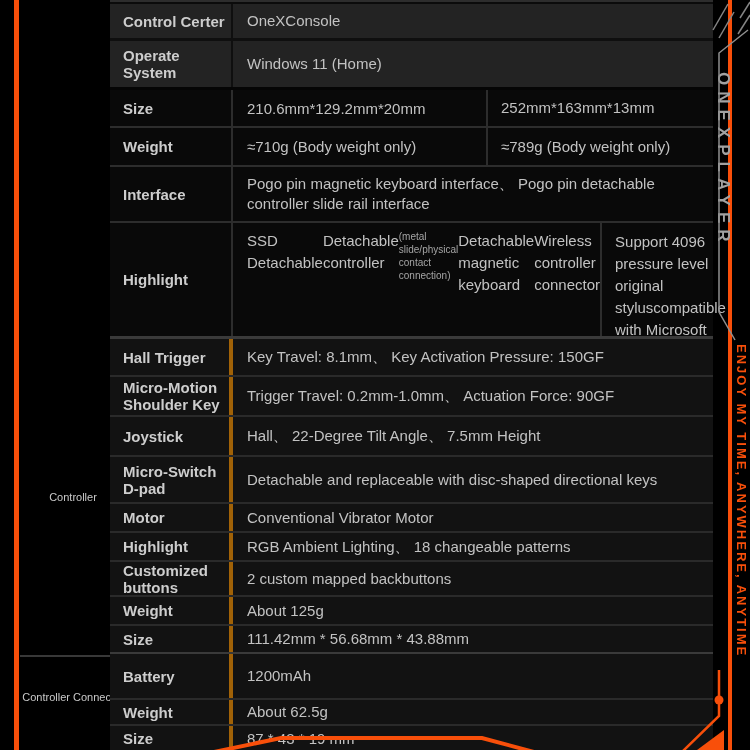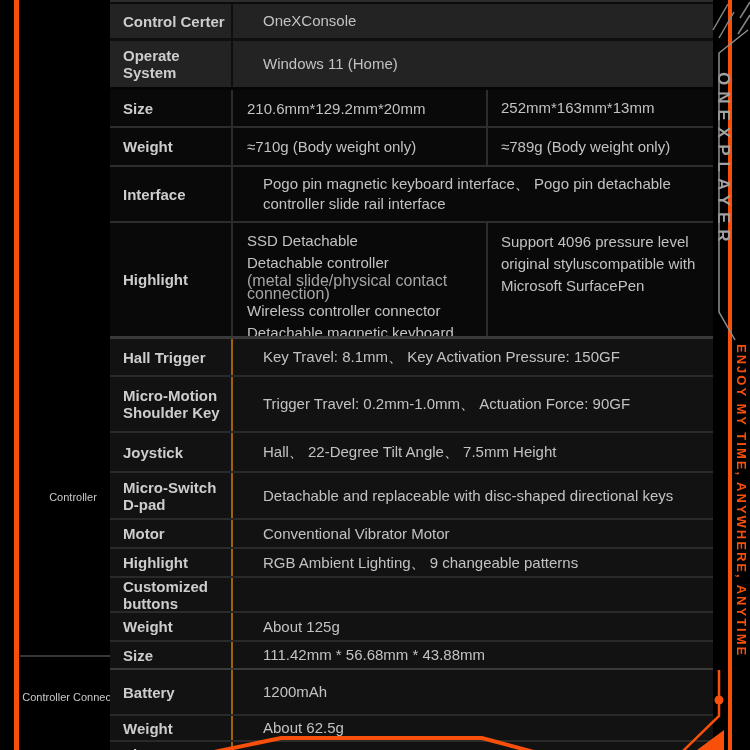--- a/index.html
+++ b/index.html
@@ -23,32 +23,32 @@
   .table{position:absolute;left:110px;top:0;width:603px;display:flex;flex-direction:column;}
   .sep{width:100%;}
   .row{display:flex;width:100%;}
   .row.sa{background:#232323;}
   .row.sb{background:#090909;}
   .row.sc{background:#121212;}
   .lab{width:123px;flex:0 0 123px;box-sizing:border-box;padding-left:13px;display:flex;flex-direction:column;
        justify-content:center;color:#cdcdcd;font-size:15px;line-height:17px;font-weight:bold;}
   .row.sa .lab{border-right:2px solid #0f0f0f;}
   .row.sb .lab{border-right:2px solid #2d2d2d;}
-  .row.sc .lab{border-right:2px solid #a16207;}
+  .row.sc .lab{border-right:4px solid #a16207;}
   .val{flex:1;box-sizing:border-box;padding-left:14px;padding-right:10px;display:flex;flex-direction:column;
-       justify-content:center;color:#c2c2c2;font-size:15px;line-height:20px;margin-left:16px;}
+       justify-content:center;color:#c2c2c2;font-size:15px;line-height:20px;}
   .val2a{flex:0 0 253px;box-sizing:border-box;padding-left:14px;display:flex;align-items:center;
          color:#c2c2c2;font-size:15px;}
   .vdiv{flex:0 0 2px;}
   .row.sb .vdiv{background:#2d2d2d;}
   .val2b{flex:1;box-sizing:border-box;padding-left:13px;padding-right:6px;display:flex;align-items:center;
          color:#c2c2c2;font-size:15px;line-height:20px;}
   .hl-lines{justify-content:flex-start;padding-top:7px;}
   .hl-line{line-height:22px;}
-  .hl-note{font-size:16px;line-height:13px;color:#a5a5a5;}
+  .hl-note{font-size:10px;line-height:13px;color:#a5a5a5;}
   .hl-right{align-items:flex-start;padding-top:8px;line-height:22px;}
 
   
   .brand-v{position:absolute;left:709px;top:72px;height:270px;width:24px;
            writing-mode:vertical-rl;color:#a2a2a2;font-size:17px;font-weight:bold;letter-spacing:6px;
            white-space:nowrap;}
   .slogan-v{position:absolute;left:733px;top:344px;height:406px;width:16px;overflow:hidden;
             writing-mode:vertical-rl;color:#F84F0A;font-size:13px;font-weight:bold;letter-spacing:2px;
             white-space:nowrap;}
 
@@ -130,45 +130,45 @@
       <div class="val">
           <div>Pogo pin magnetic keyboard interface、 Pogo pin detachable controller slide rail interface</div>
         </div>
     </div>
     <div class="sep" style="height:2px;background:#2d2d2d"></div>
 
     <div class="row sb" style="height:113px">
       <div class="lab">
           <div>Highlight</div>
         </div>
-      <div class="val2a hl-lines" style="display:flex;flex-direction:column;align-items:flex-start">
+      <div class="val2a hl-lines" style="display:flex;flex-direction:row;align-items:flex-start">
         <div class="hl-line">SSD Detachable</div>
         <div class="hl-line">Detachable controller</div>
         <div class="hl-note">(metal slide/physical contact connection)</div>
+        <div class="hl-line">Detachable magnetic keyboard</div>
         <div class="hl-line">Wireless controller connector</div>
-        <div class="hl-line">Detachable magnetic keyboard</div>
       </div>
       <div class="vdiv"></div>
       <div class="val2b hl-right">
           <div>Support 4096 pressure level original styluscompatible with Microsoft SurfacePen</div>
         </div>
     </div>
     <div class="sep" style="height:3px;background:#3a3a3a"></div>
 
     <div class="row sc" style="height:36px">
       <div class="lab">
           <div>Hall Trigger</div>
         </div>
       <div class="val">
           <div>Key Travel: 8.1mm、 Key Activation Pressure: 150GF</div>
         </div>
     </div>
     <div class="sep" style="height:2px;background:#2a2a2a"></div>
 
-    <div class="row sc" style="height:54px">
+    <div class="row sc" style="height:38px">
       <div class="lab">
         <div>Micro-Motion</div>
         <div>Shoulder Key</div>
       </div>
       <div class="val">
           <div>Trigger Travel: 0.2mm-1.0mm、 Actuation Force: 90GF</div>
         </div>
     </div>
     <div class="sep" style="height:2px;background:#2a2a2a"></div>
 
@@ -201,30 +201,33 @@
           <div>Conventional Vibrator Motor</div>
         </div>
     </div>
     <div class="sep" style="height:2px;background:#2a2a2a"></div>
 
     <div class="row sc" style="height:27px">
       <div class="lab">
           <div>Highlight</div>
         </div>
       <div class="val">
-          <div>RGB Ambient Lighting、 9 changeable patterns</div>
+          <div>RGB Ambient Lighting、 18 changeable patterns</div>
         </div>
     </div>
     <div class="sep" style="height:2px;background:#2a2a2a"></div>
 
     <div class="row sc" style="height:33px">
       <div class="lab">
         <div>Customized</div>
         <div>buttons</div>
       </div>
+      <div class="val">
+          <div>2 custom mapped backbuttons</div>
+        </div>
     </div>
     <div class="sep" style="height:2px;background:#2a2a2a"></div>
 
     <div class="row sc" style="height:27px">
       <div class="lab">
           <div>Weight</div>
         </div>
       <div class="val">
           <div>About 125g</div>
         </div>

